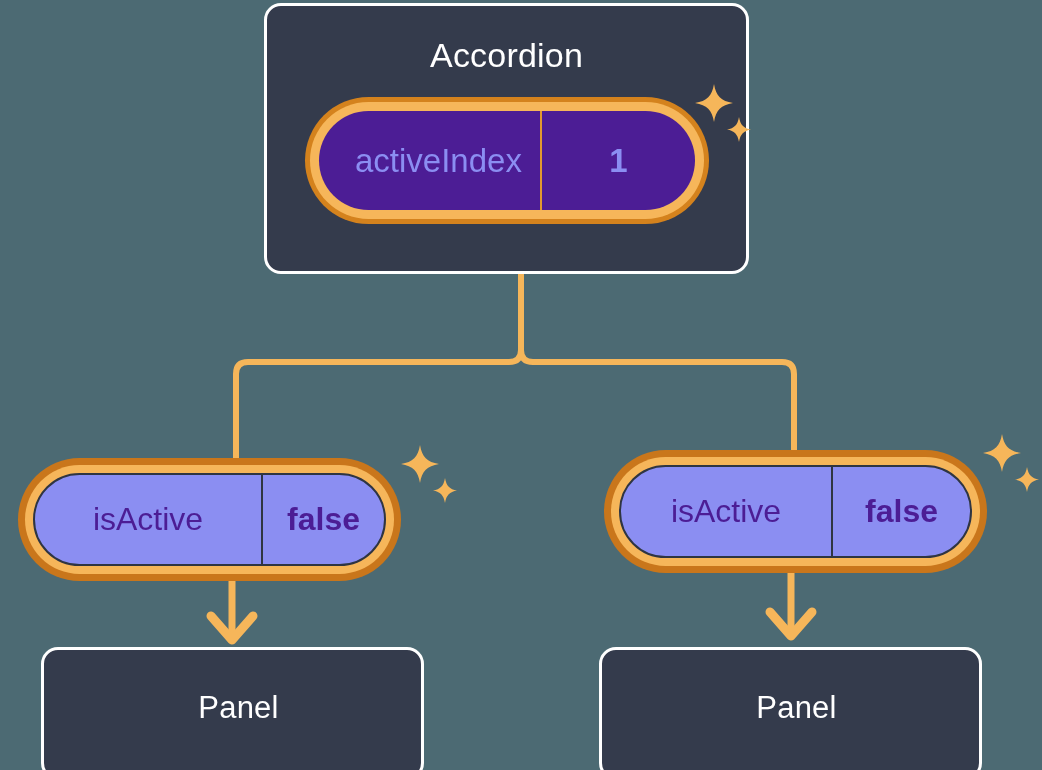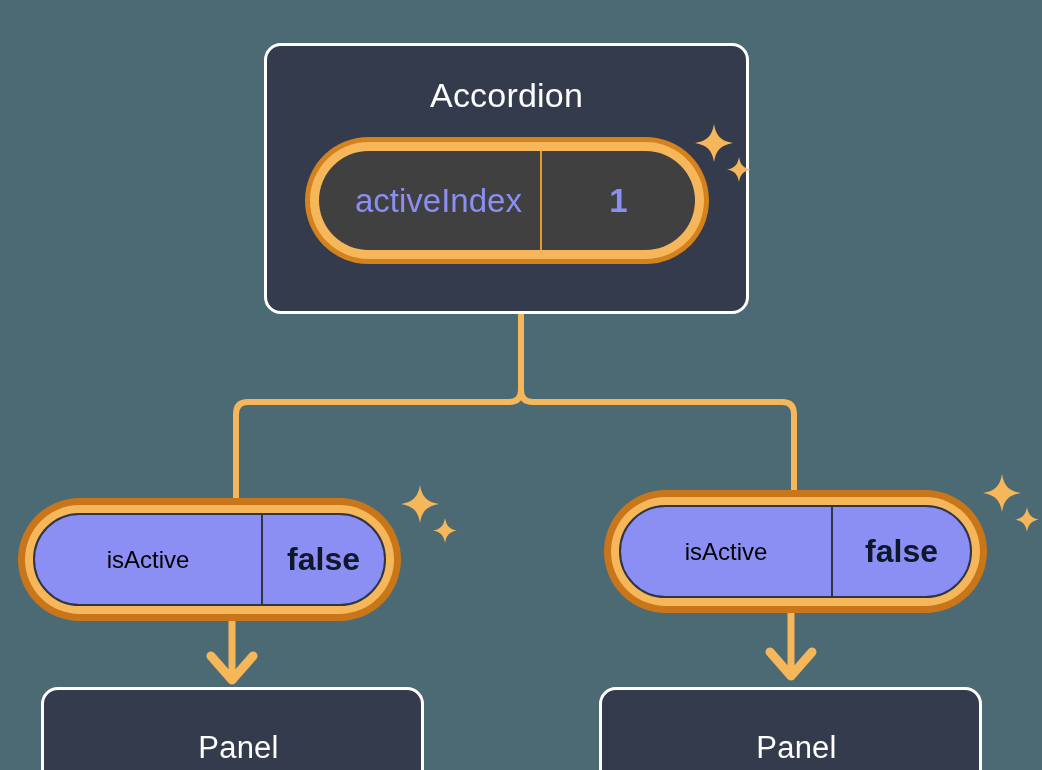--- a/index.html
+++ b/index.html
@@ -11,21 +11,20 @@
     height: 770px;
     background: #4c6a73;
     font-family: "Liberation Sans", sans-serif;
     overflow: hidden;
   }
   #stage {
     position: relative;
     width: 1042px;
     height: 566px;
     background: #4c6a73;
-    margin-top: 40px;
   }
 
   
   #wires {
     position: absolute;
     left: 0; top: 0;
     width: 1042px;
     height: 770px;
     pointer-events: none;
   }
@@ -108,44 +107,44 @@
     white-space: nowrap;
   }
 
   
   .pill-purple .pill-inner {
     background: #8b8ef2;
     border: 2px solid #2f3542;
   }
   .pill-purple .pill-key {
     flex: 0 0 auto;
-    color: #000000;
-    font-size: 24px;
+    color: #4c1d95;
+    font-size: 32px;
     font-weight: 400;
     border-right: 2px solid #2f3542;
   }
   .pill-purple .pill-val {
     flex: 1 1 auto;
-    color: #0f172a;
+    color: #4c1d95;
     font-size: 32px;
     font-weight: 700;
   }
 
   
   #pill-activeindex {
     left: 305px;
     top: 97px;
     width: 404px;
     height: 127px;
   }
   #pill-activeindex .pill-outer { background: #d4821d; }
   #pill-activeindex .pill-mid   { background: #f6b65a; left: 5px; top: 5px; right: 5px; bottom: 5px; }
   #pill-activeindex .pill-inner {
     left: 14px; top: 14px; right: 14px; bottom: 14px;
-    background: #404040;
+    background: #4c1d95;
     border: none;
   }
   #pill-activeindex .pill-key {
     flex: 0 0 auto;
     color: #8b8ef2;
     font-size: 33px;
     font-weight: 400;
     border-right: 2px solid #e3992e;
     padding: 0 18px 0 36px;
   }

